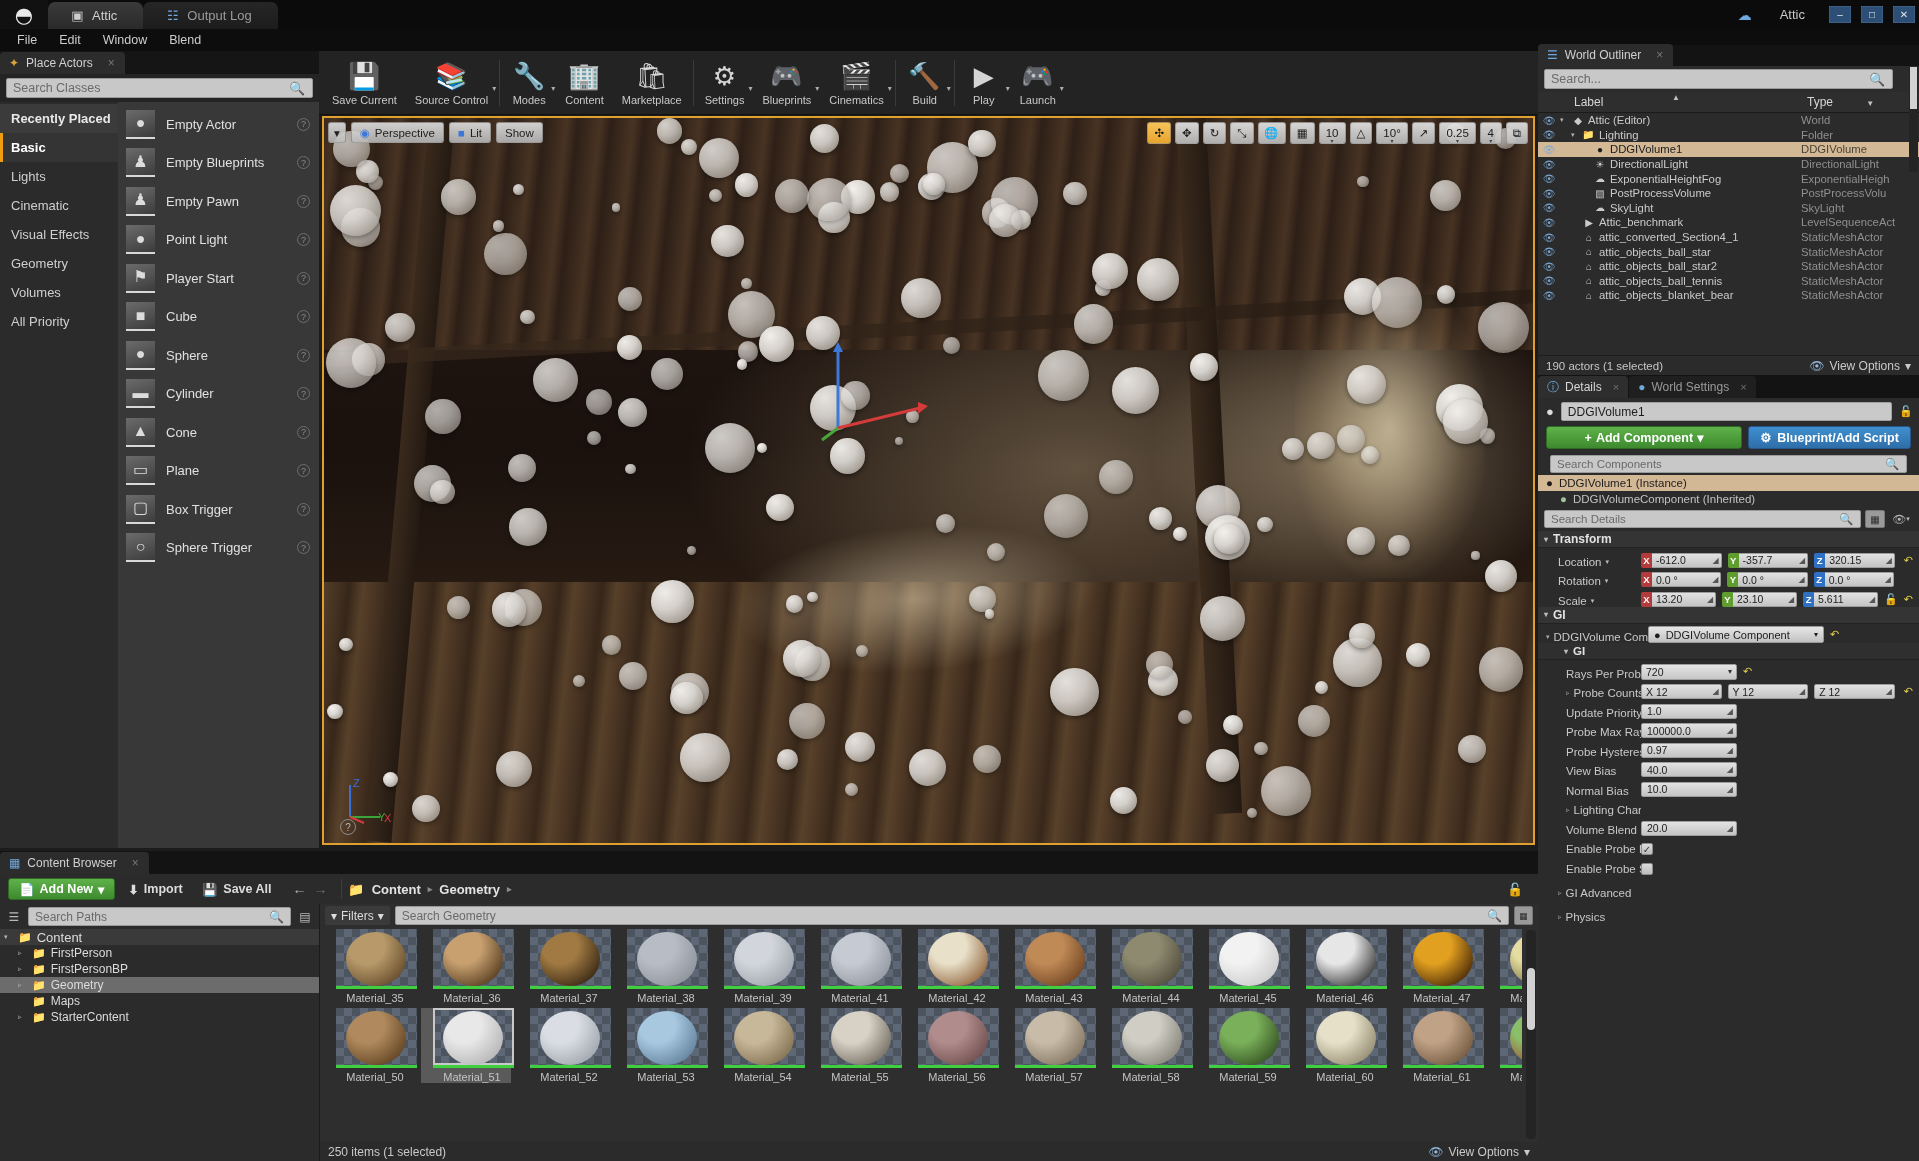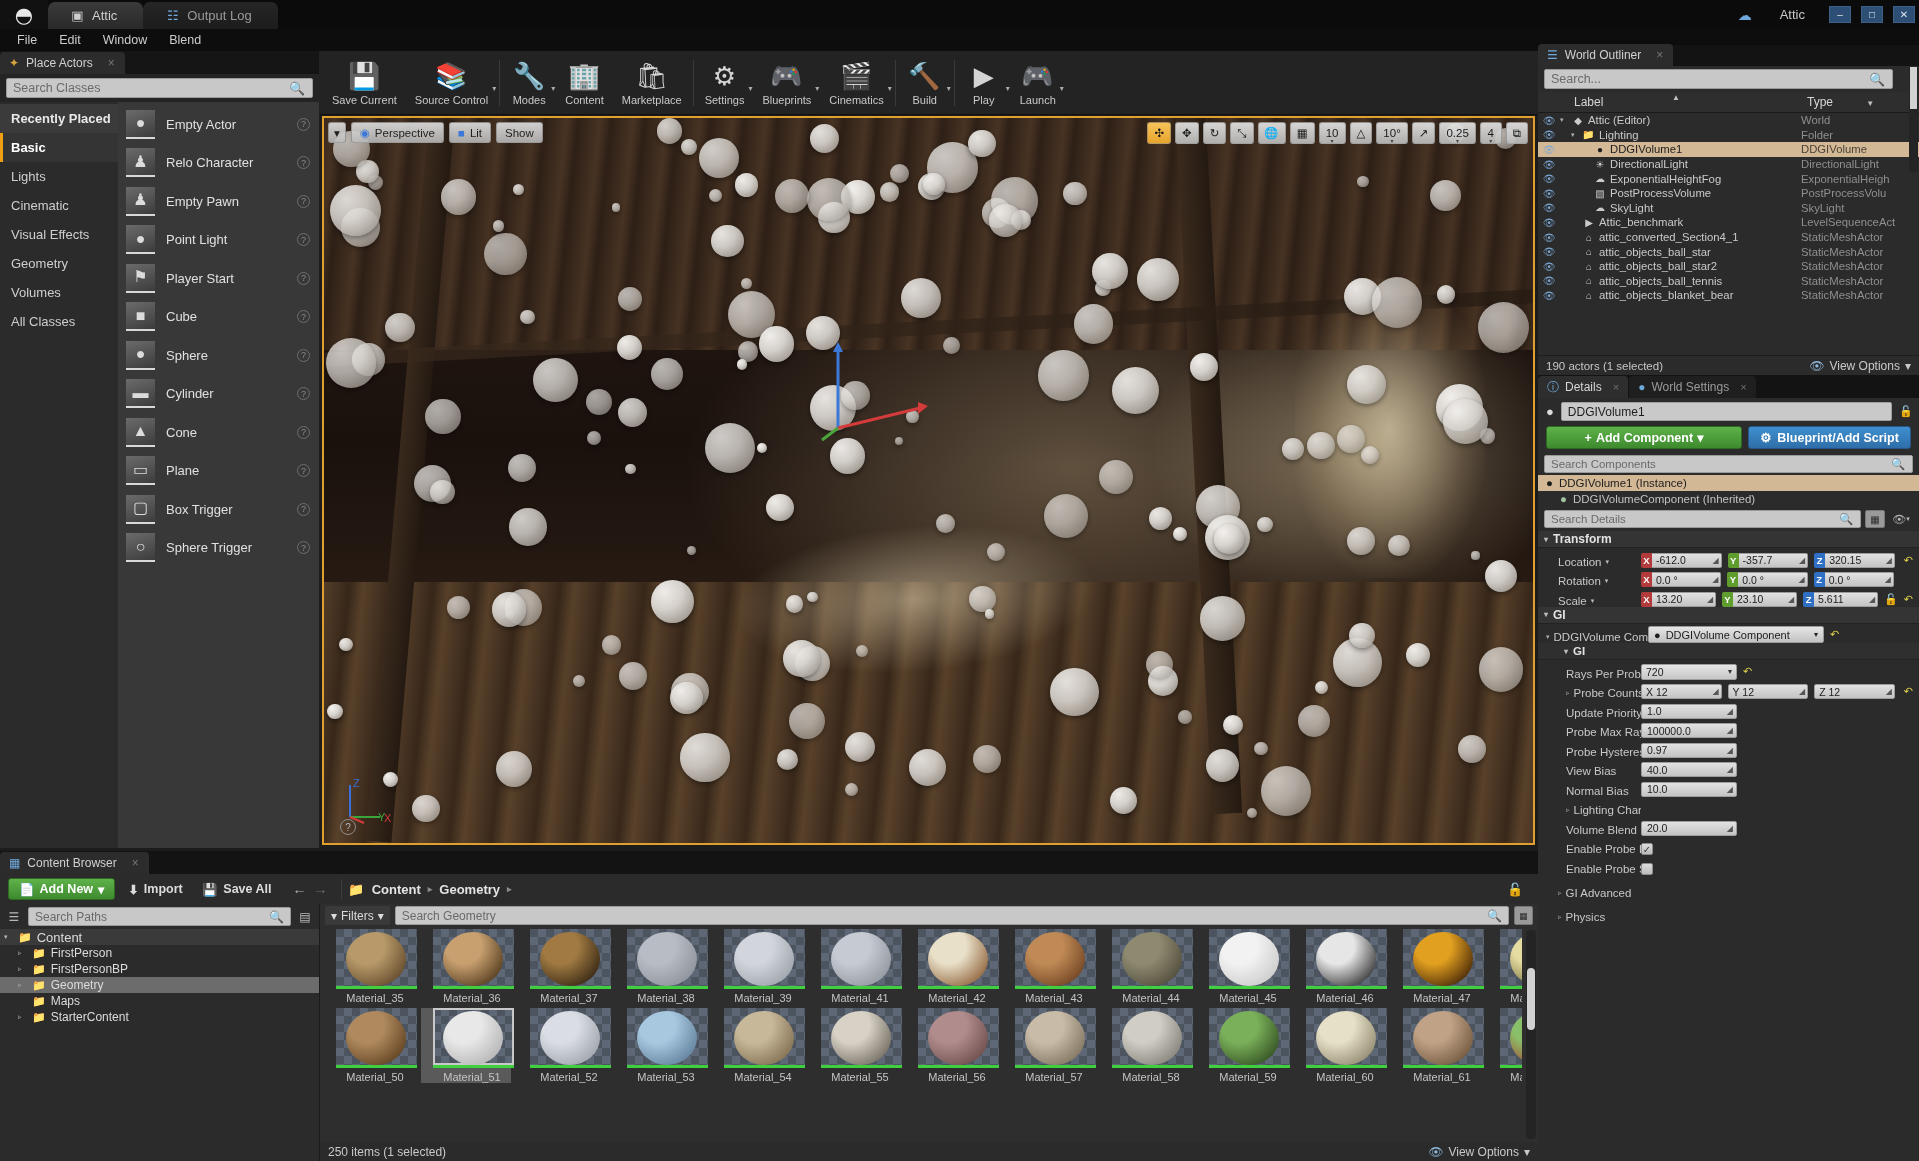--- a/index.html
+++ b/index.html
@@ -211,21 +211,21 @@
     flex: 0 0 196px; height:23px; background:linear-gradient(180deg,#5fb24a,#3d8a2e);
     border:1px solid #2d6b22; border-radius:3px; color:#fff; font-size:12.5px; font-weight:bold;
     display:flex;align-items:center;justify-content:center; gap:4px;
   }
   .btn-blueprint {
     flex:1; height:23px; background:linear-gradient(180deg,#3f8fd0,#2e6ea8);
     border:1px solid #27578a; border-radius:3px; color:#fff; font-size:12.5px; font-weight:bold;
     display:flex;align-items:center;justify-content:center; gap:6px;
   }
   .dt-search {
-    margin: 2px 6px; height:18px; background:#c8c8c8; border:1px solid #9a9a9a; border-radius:2px;
+    margin: 2px 12px; height:18px; background:#c8c8c8; border:1px solid #9a9a9a; border-radius:2px;
     display:flex;align-items:center;padding:0 6px;font-size:11.5px;color:#6a6a6a;
   }
   .dt-search .mag { margin-left:auto; color:#2b2b2b; }
   .comp-row { height:16px; display:flex; align-items:center; gap:6px; padding-left:8px; font-size:11.5px; }
   .comp-row.sel { background:#d3b896; color:#1c1c1c; }
   .comp-row.child { padding-left:22px; color:#c2c2c2; }
   .dt-searchrow { display:flex; align-items:center; gap:4px; padding:3px 6px 3px 6px; }
   .dt-searchrow .dt-search { flex:1; margin:0; }
   .sq-btn { width:20px;height:18px;background:#9a9a9a;border:1px solid #777;border-radius:2px;
     display:flex;align-items:center;justify-content:center;font-size:10px;color:#2a2a2a;}
@@ -398,36 +398,36 @@
         <div class="pa-cat">
             <span>Visual Effects</span>
           </div>
         <div class="pa-cat">
             <span>Geometry</span>
           </div>
         <div class="pa-cat">
             <span>Volumes</span>
           </div>
         <div class="pa-cat">
-            <span>All Classes</span>
+            <span>All Priority</span>
           </div>
       </div>
       <div class="pa-items" id="pa-items">
           <div class="pa-item">
             <div class="pa-thumb">
               <span class="shape">●</span>
             </div>
     <div class="pa-name">Empty Actor</div>
     <div class="pa-q">?</div>
           </div>
           <div class="pa-item">
             <div class="pa-thumb">
               <span class="shape">♟</span>
             </div>
-    <div class="pa-name">Relo Character</div>
+    <div class="pa-name">Empty Blueprints</div>
     <div class="pa-q">?</div>
           </div>
           <div class="pa-item">
             <div class="pa-thumb">
               <span class="shape">♟</span>
             </div>
     <div class="pa-name">Empty Pawn</div>
     <div class="pa-q">?</div>
           </div>
           <div class="pa-item">

